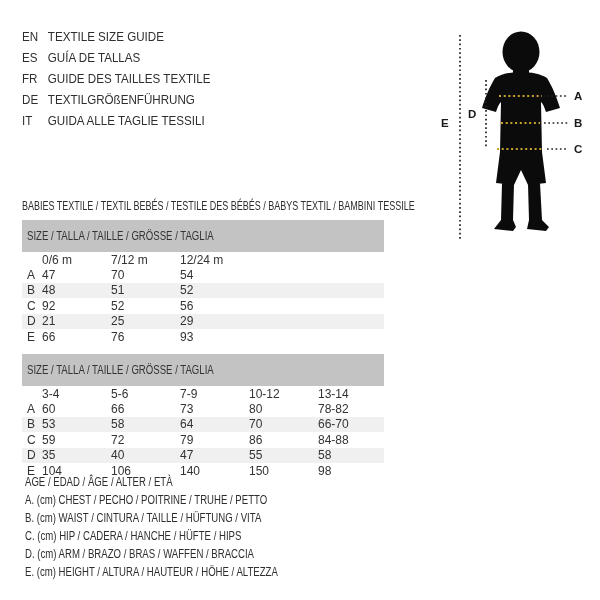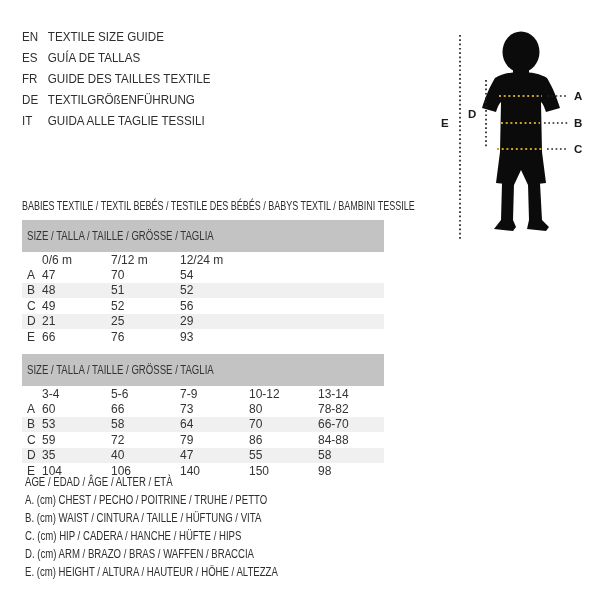--- a/index.html
+++ b/index.html
@@ -123,21 +123,21 @@
         <div class="trow">
           <span class="row-label">B</span>
           <span class="cells-wrap">
             
           <span class="cell">48</span><span class="cell">51</span><span class="cell">52</span></span>
         </div>
         <div class="trow">
           <span class="row-label">C</span>
           <span class="cells-wrap">
             
-          <span class="cell">49</span><span class="cell">52</span><span class="cell">56</span></span>
+          <span class="cell">92</span><span class="cell">52</span><span class="cell">56</span></span>
         </div>
         <div class="trow">
           <span class="row-label">D</span>
           <span class="cells-wrap">
             
           <span class="cell">21</span><span class="cell">25</span><span class="cell">29</span></span>
         </div>
         <div class="trow">
           <span class="row-label">E</span>
           <span class="cells-wrap">

